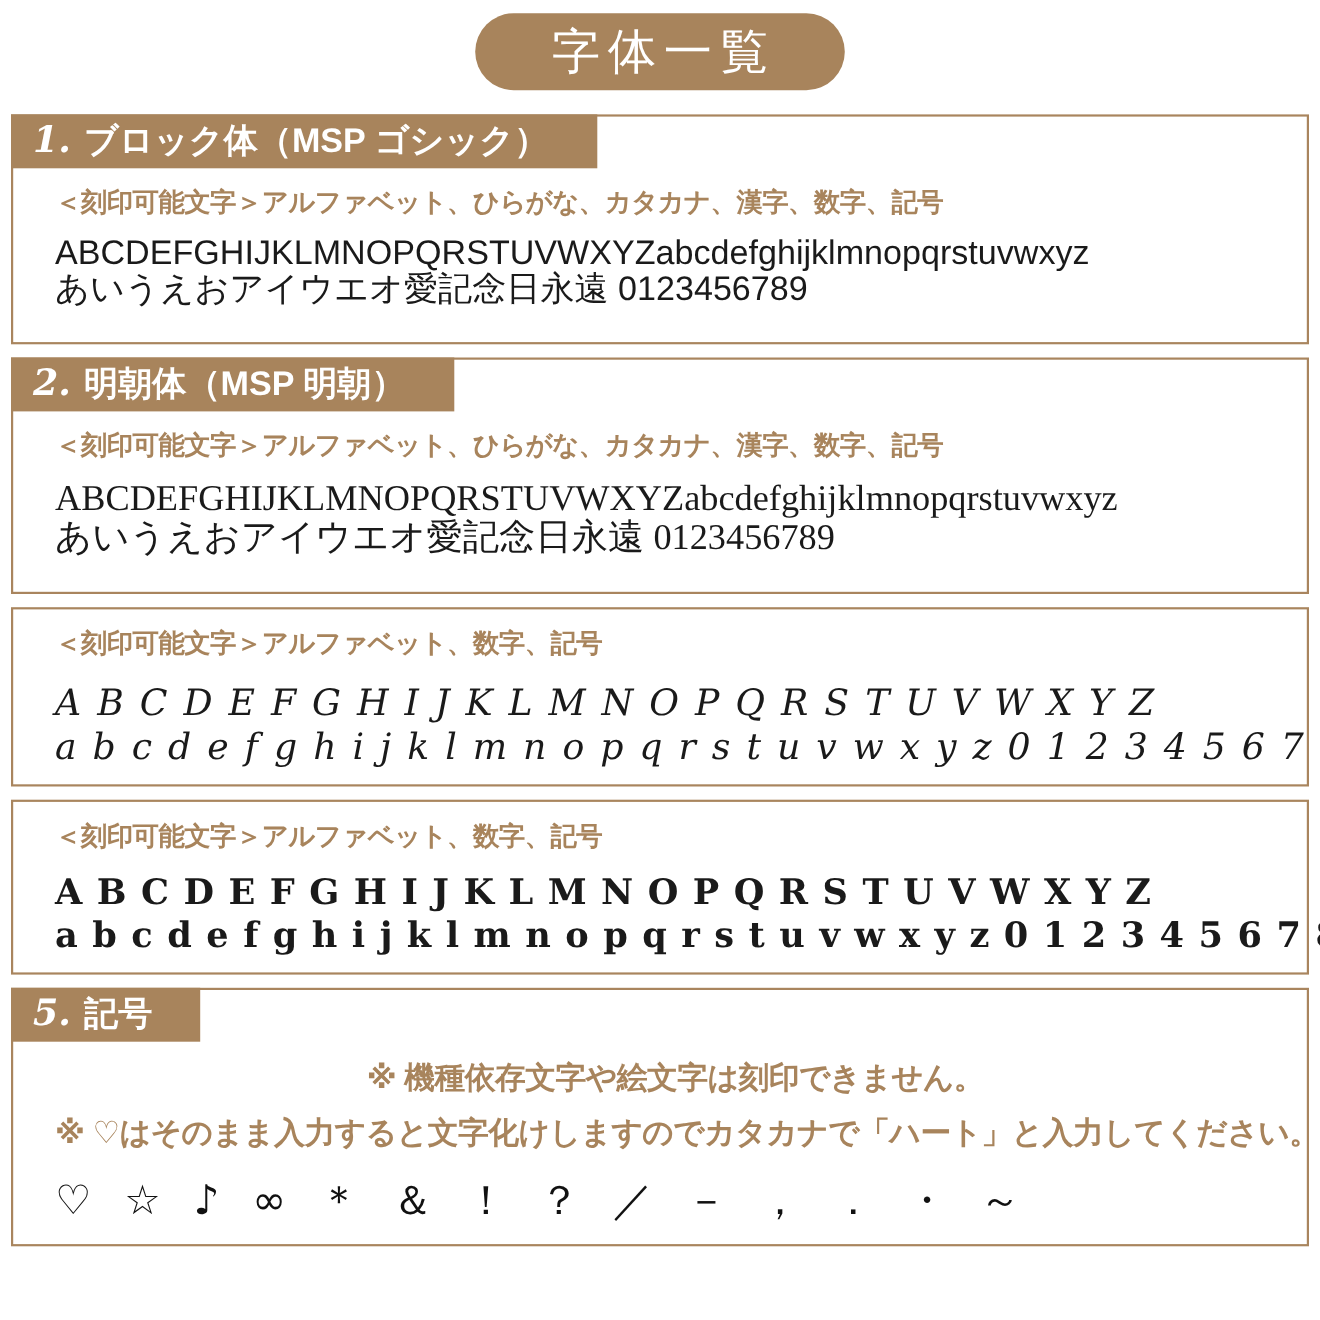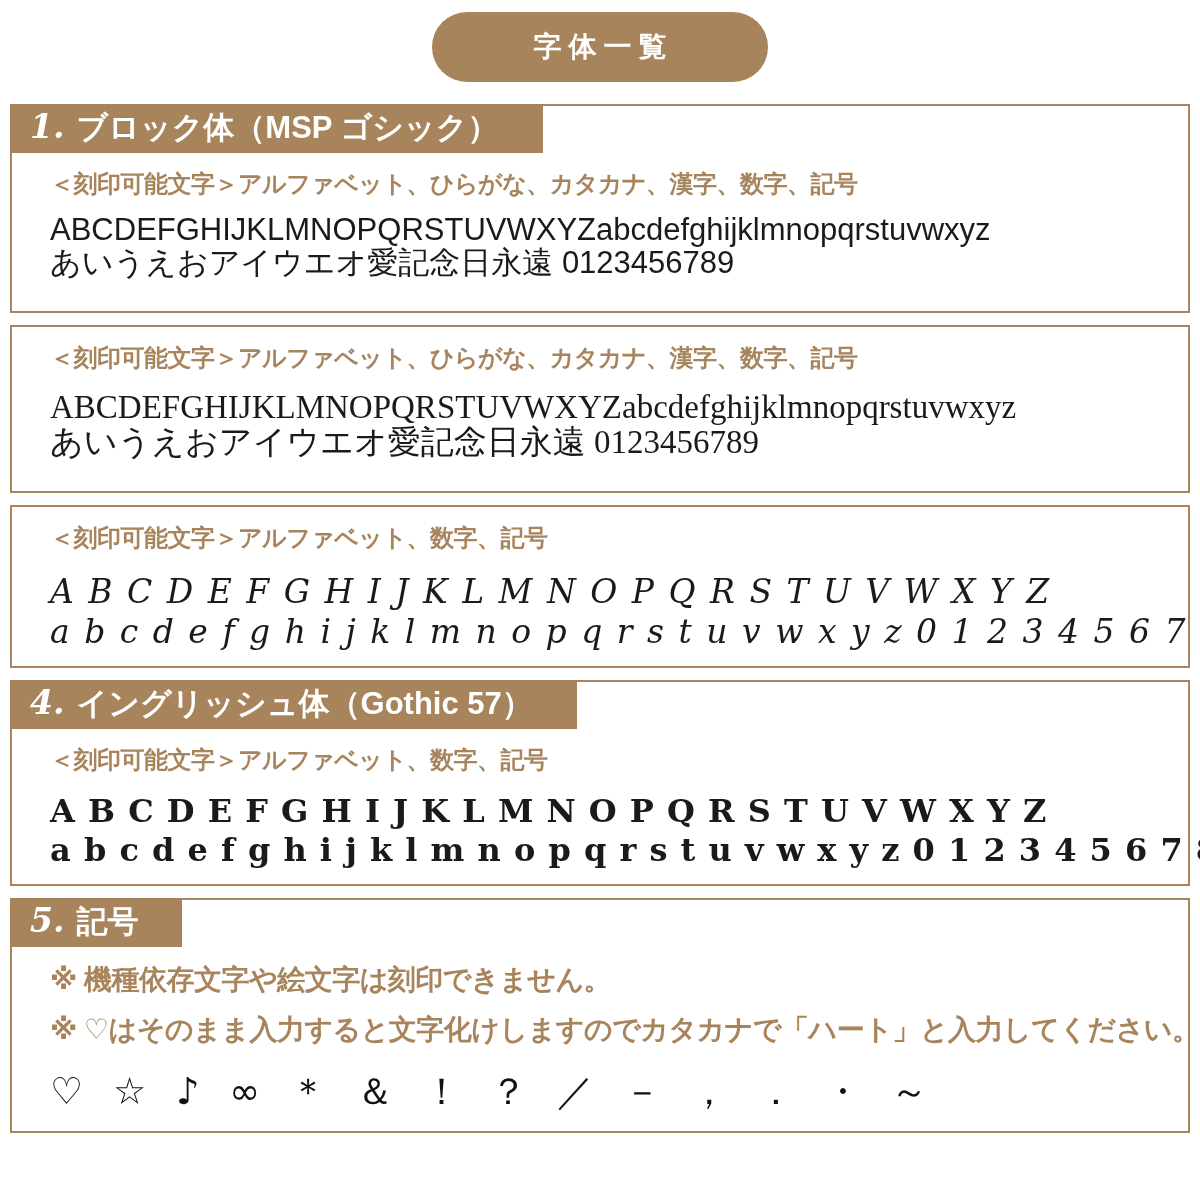--- a/index.html
+++ b/index.html
@@ -15,21 +15,21 @@
   
   .title-badge{
     width:336px;height:70px;
     margin:12px auto 22px auto;
     background:#A8845C;
     border-radius:36px;
     display:flex;align-items:center;justify-content:center;
   }
   .title-badge span{
     color:#ffffff;
-    font-size:28px;font-weight:bold;
+    font-size:44px;font-weight:normal;
     letter-spacing:7px;
     padding-left:7px; 
   }
 
   
   .font-section{
     margin:0 10px 12px 10px;
     border:2px solid #A9855E;
     background:#ffffff;
     position:relative;
@@ -88,20 +88,21 @@
   .blackletter.first{margin-top:16px;}
   .pad-std{padding-bottom:31px;}
   .pad-sm{padding-bottom:14px;}
   .note{
     margin:15px 10px 0 38px;
     color:#A8845C;
     font-size:28px;font-weight:bold;
     letter-spacing:-0.5px;
     line-height:1.25;
     white-space:nowrap;
+    text-align:center;
   }
   .symbols{
     margin:20px 0 0 38px;
     color:#111111;
     font-family:"DejaVu Sans","Liberation Sans",sans-serif;
     font-size:37px;
     word-spacing:18px;
     white-space:nowrap;
   }
 </style>
@@ -117,35 +118,35 @@
   <section class="font-section pad-std">
     <div class="section-header">
       <span class="sec-num">1.</span><span>ブロック体（MSP ゴシック）</span>
     </div>
     <div class="chars-label">＜刻印可能文字＞アルファベット、ひらがな、カタカナ、漢字、数字、記号</div>
     <div class="sample gothic first">ABCDEFGHIJKLMNOPQRSTUVWXYZabcdefghijklmnopqrstuvwxyz</div>
     <div class="sample gothic">あいうえおアイウエオ愛記念日永遠 0123456789</div>
   </section>
 
   <section class="font-section pad-std">
+    <div class="section-header">
+      <span class="sec-num">2.</span><span>明朝体（MSP 明朝）</span>
+    </div>
     <div class="chars-label">＜刻印可能文字＞アルファベット、ひらがな、カタカナ、漢字、数字、記号</div>
     <div class="sample mincho first">ABCDEFGHIJKLMNOPQRSTUVWXYZabcdefghijklmnopqrstuvwxyz</div>
     <div class="sample mincho">あいうえおアイウエオ愛記念日永遠 0123456789</div>
   </section>
 
   <section class="font-section pad-sm">
     <div class="chars-label">＜刻印可能文字＞アルファベット、数字、記号</div>
     <div class="sample script first">A B C D E F G H I J K L M N O P Q R S T U V W X Y Z</div>
     <div class="sample script">a b c d e f g h i j k l m n o p q r s t u v w x y z   0 1 2 3 4 5 6 7 8 9</div>
   </section>
 
   <section class="font-section pad-sm">
-    <div class="section-header">
-      <span class="sec-num">4.</span><span>イングリッシュ体（Gothic 57）</span>
-    </div>
     <div class="chars-label">＜刻印可能文字＞アルファベット、数字、記号</div>
     <div class="sample blackletter first">A B C D E F G H I J K L M N O P Q R S T U V W X Y Z</div>
     <div class="sample blackletter">a b c d e f g h i j k l m n o p q r s t u v w x y z   0 1 2 3 4 5 6 7 8 9</div>
   </section>
 
   <section class="font-section pad-sm">
     <div class="section-header">
       <span class="sec-num">5.</span><span>記号</span>
     </div>
     <div class="note">※ 機種依存文字や絵文字は刻印できません。</div>

